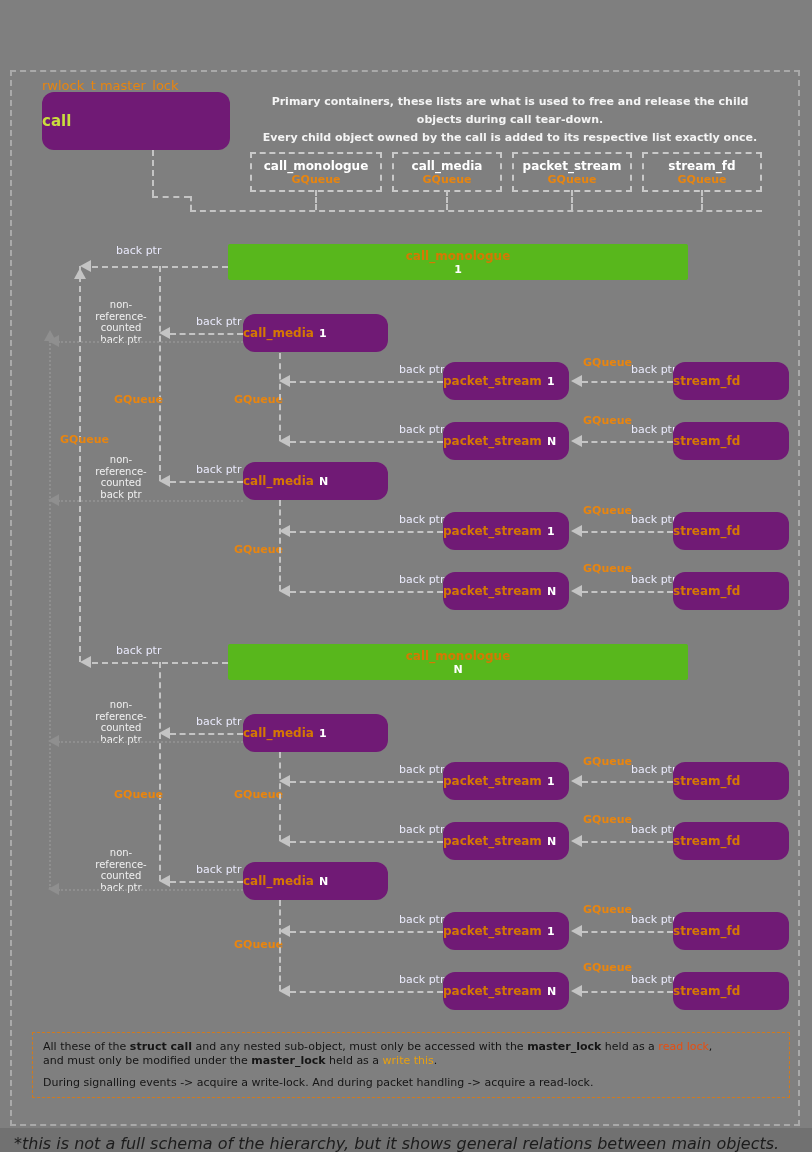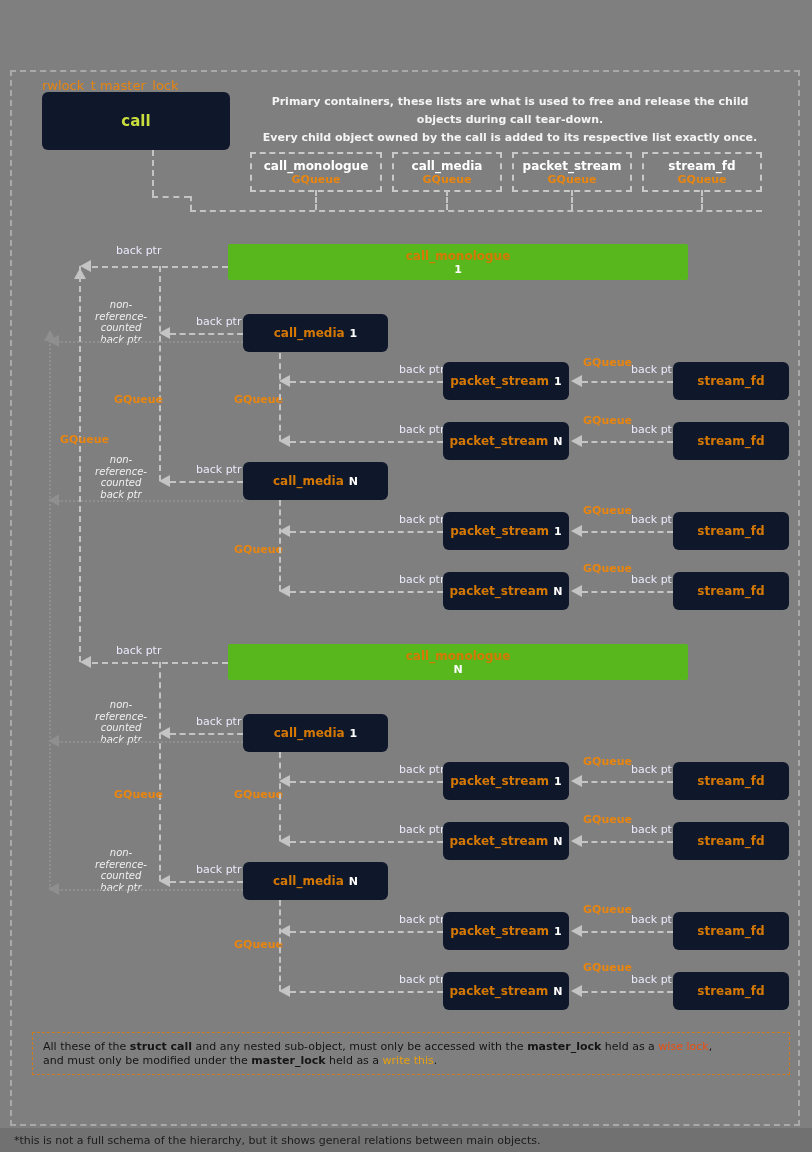--- a/index.html
+++ b/index.html
@@ -11,36 +11,36 @@
         border-radius:10px;display:flex;flex-direction:column;align-items:center;justify-content:center;}
   .logo .tail{position:absolute;left:4px;bottom:-7px;width:0;height:0;
         border-left:10px solid #6fb41e;border-bottom:8px solid transparent;}
   .logo .lt{color:#1e2b00;font-weight:bold;font-size:11px;line-height:11px;}
   .logo .sub{width:34px;height:3px;background:rgba(20,40,0,.55);margin-top:2px;border-radius:2px;}
   .title{position:absolute;left:0;top:23px;width:812px;text-align:center;color:#ffffff;
         font-weight:bold;font-size:14px;}
   
   .frame{position:absolute;left:10px;top:70px;width:786px;height:1052px;border:2px dashed #a9a9a9;}
   
-  .gbox{position:absolute;background:#0f172a;display:flex;align-items:center;justify-content:center;border-radius:6px;}
+  .gbox{position:absolute;background:#701a75;display:flex;align-items:center;border-radius:12px;}
   .gbar{position:absolute;background:#58b71c;display:flex;flex-direction:column;align-items:center;justify-content:center;border-radius:2px;}
   .bname{color:#d57803;font-weight:bold;font-size:12px;}
   .bnum{color:#ffffff;font-weight:bold;font-size:11px;margin-left:5px;}
   .gbar .bnum{margin-left:0;}
   .calltxt{color:#c9dd3e;font-weight:bold;font-size:15px;}
   
   .qbox{position:absolute;border:2px dashed #c9c9c9;text-align:center;padding-top:5px;height:31px;}
   .qname{color:#ffffff;font-weight:bold;font-size:12px;line-height:14px;}
   .qq{color:#e8850f;font-weight:bold;font-size:11px;line-height:14px;}
   
   .bp{position:absolute;color:#e9e9fb;font-size:11px;line-height:12px;}
   .gq{position:absolute;color:#e8850f;font-weight:bold;font-size:11px;line-height:12px;}
   .rw{position:absolute;color:#e8850f;font-size:13px;}
   .nr{position:absolute;width:52px;color:#f0f0f0;font-size:10px;line-height:11.5px;
-      text-align:center;white-space:pre-line;font-style:italic;}
+      text-align:center;white-space:pre-line;}
   .intro{position:absolute;left:252px;top:93px;width:516px;text-align:center;color:#f4f4f4;
       font-weight:bold;font-size:11px;line-height:18px;}
   
   .hl{position:absolute;height:0;border-top:2px dashed #c4c4c4;}
   .vl{position:absolute;width:0;border-left:2px dashed #c4c4c4;}
   .hd{border-top:2px dotted #8f8f8f;}
   .vd{border-left:2px dotted #8f8f8f;}
   .al{position:absolute;width:0;height:0;border-top:6px solid transparent;
       border-bottom:6px solid transparent;border-right:11px solid #c4c4c4;}
   .al.d{border-right-color:#8f8f8f;}
@@ -49,21 +49,21 @@
   .au.d{border-bottom-color:#8f8f8f;}
   
   .note{position:absolute;left:32px;top:1032px;width:736px;border:1px dashed #cf7a1e;
         padding:7px 10px;color:#151515;font-size:11px;line-height:13.5px;}
   .note .p3{margin-top:9px;}
   .note b{font-weight:bold;}
   .readlock{color:#e84e10;}
   .writelock{color:#e8a010;}
   
   .fstrip{position:absolute;left:0;top:1128px;width:812px;height:24px;background:#717171;}
-  .footer{position:absolute;left:14px;top:1134px;color:#1c1c1c;font-size:11px;}
+  .footer{position:absolute;left:14px;top:1134px;color:#1c1c1c;font-size:16px;font-style:italic;}
 </style>
 </head>
 <body>
 
 <div class="page">
 
 
   <div class="frame"></div>
 
   <div class="rw" style="left:42px;top:78px;">rwlock_t master_lock</div>
@@ -306,20 +306,21 @@
   </div>
   <div class="gq" style="left:583px;top:962px;">GQueue</div>
   <div class="bp" style="left:631px;top:974px;">back ptr</div>
   <div class="hl" style="left:582px;top:991px;width:91px;"></div>
   <div class="al" style="left:571px;top:985px;"></div>
   <div class="gbox" style="left:673px;top:972px;width:116px;height:38px;">
     <span class="bname">stream_fd</span>
   </div>
 
   <div class="note">
-    <div><span>All these of the </span><b>struct call</b><span> and any nested sub-object, must only be accessed with the </span><b>master_lock</b><span> held as a </span><span class="readlock">wise lock</span><span>,</span></div>
+    <div><span>All these of the </span><b>struct call</b><span> and any nested sub-object, must only be accessed with the </span><b>master_lock</b><span> held as a </span><span class="readlock">read lock</span><span>,</span></div>
     <div><span>and must only be modified under the </span><b>master_lock</b><span> held as a </span><span class="writelock">write this</span><span>.</span></div>
+    <div class="p3">During signalling events -&gt; acquire a write-lock. And during packet handling -&gt; acquire a read-lock.</div>
   </div>
 
   <div class="fstrip"></div>
   <div class="footer">*this is not a full schema of the hierarchy, but it shows general relations between main objects.</div>
 
 </div>
 
 </body></html>

